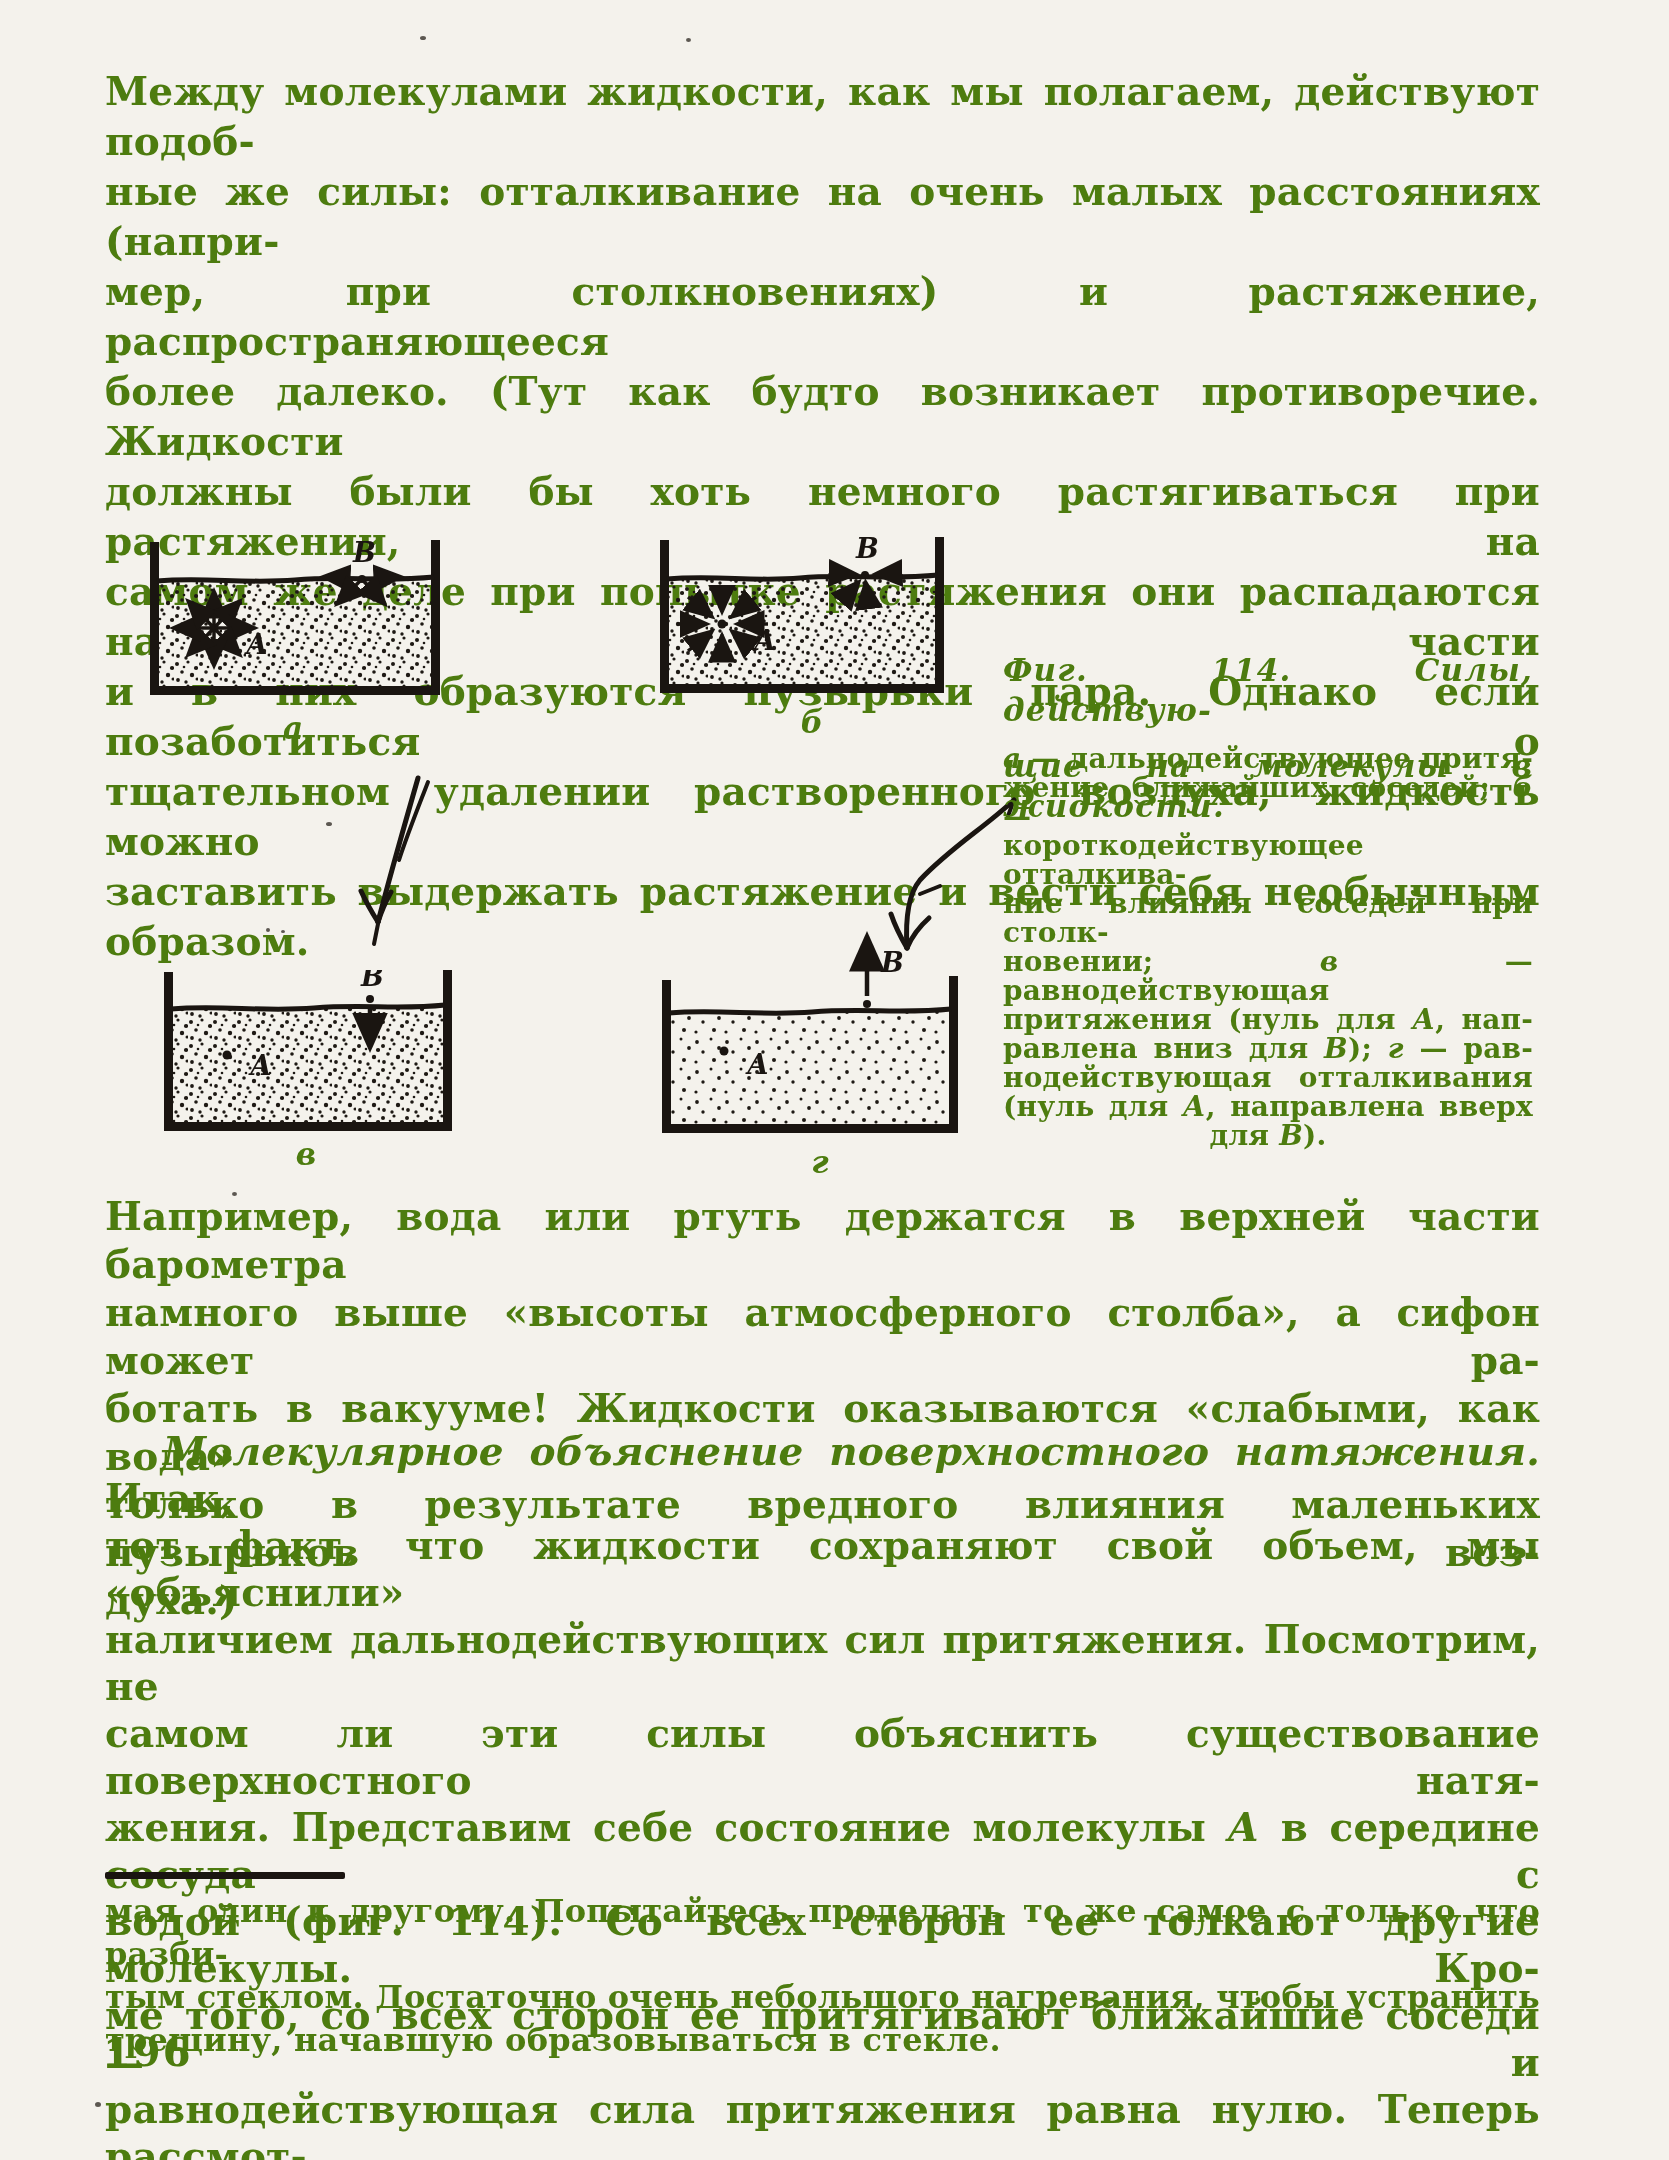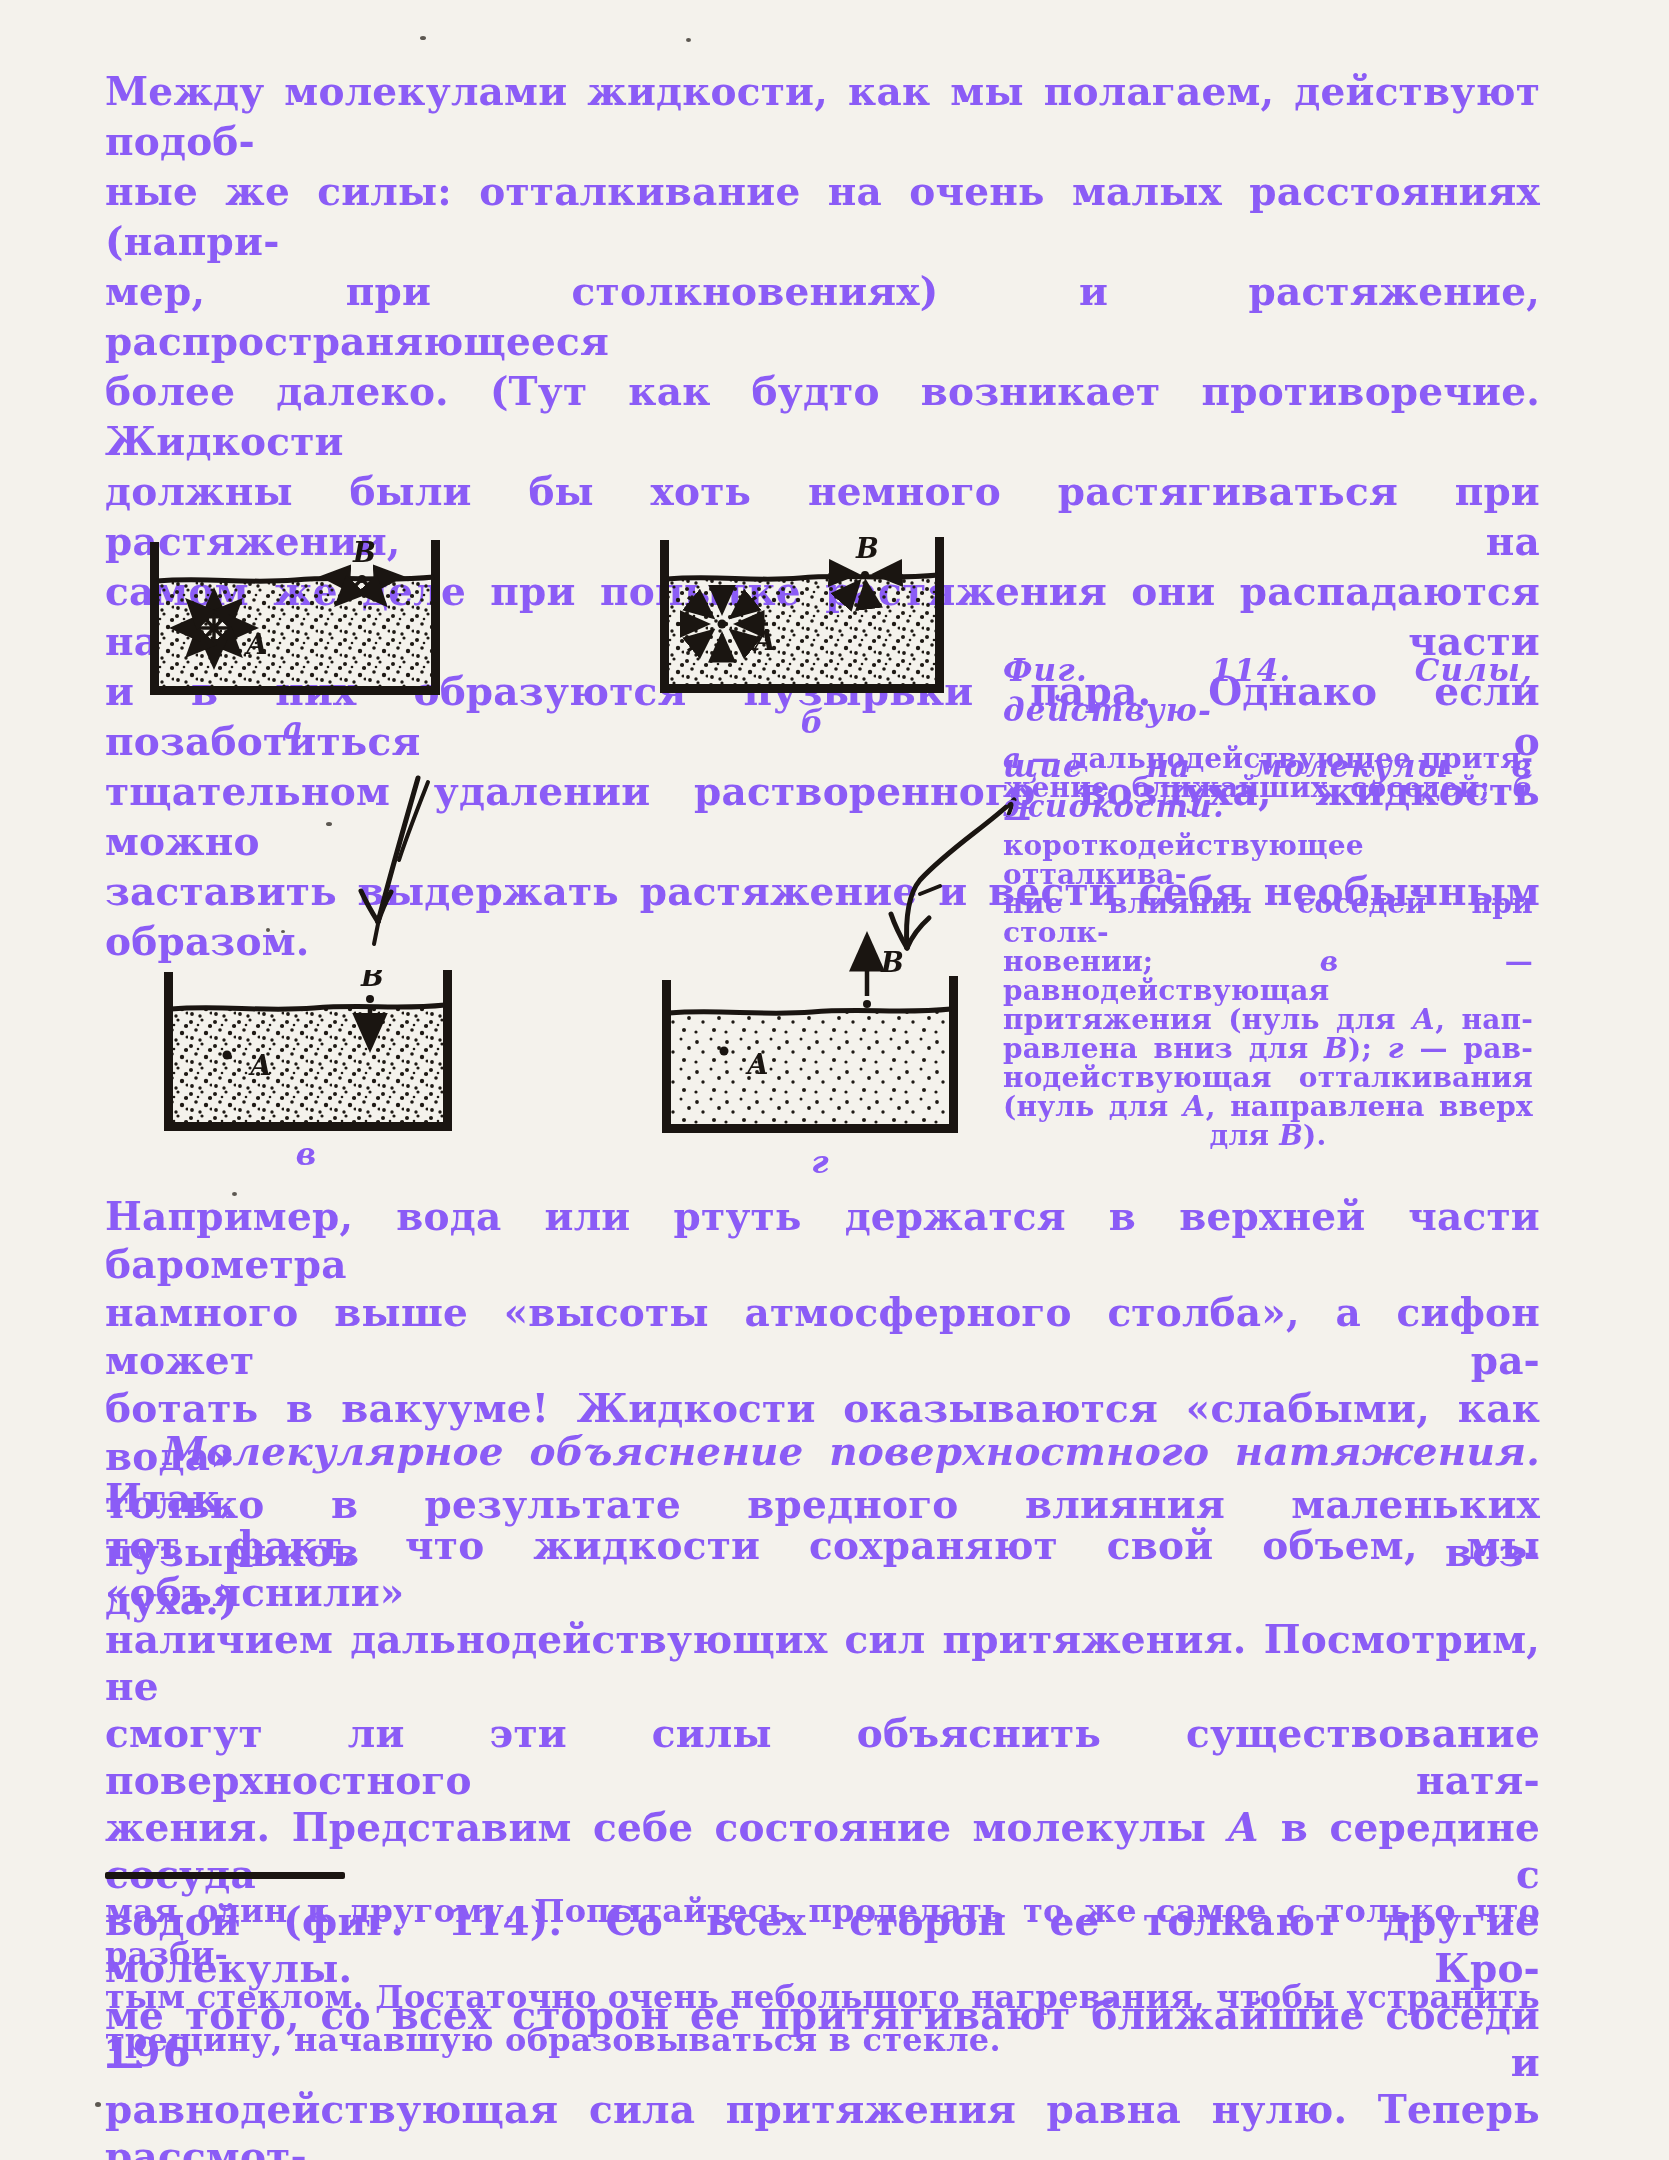--- a/index.html
+++ b/index.html
@@ -2,21 +2,21 @@
 <html><head>
 <meta charset="utf-8">
 <style>
   * { margin:0; padding:0; box-sizing:border-box; }
   html,body { background:#e9e7e1; }
   .page {
     position:relative; width:1669px; height:2160px;
     background:#f4f2ec;
     overflow:hidden;
     font-family:"DejaVu Serif","Liberation Serif",serif;
-    color:#8b5cf6;
+    color:#4d7c0f;
   }
   .para {
     position:absolute; left:105px; width:1435px;
     font-size:39px; line-height:50px; font-weight:700;
     letter-spacing:0.2px; word-spacing:3px;
   }
   .tline { text-align:justify; text-align-last:justify; }
   .indent-first .tline:first-child { text-indent:58px; }
   .caption-title {
     position:absolute; left:1003px; top:650px; width:530px;
@@ -223,21 +223,21 @@
       <div class="tline"><span>намного выше «высоты атмосферного столба», а сифон может ра-</span></div>
       <div class="tline"><span>ботать в вакууме! Жидкости оказываются «слабыми, как вода»</span></div>
       <div class="tline"><span>только в результате вредного влияния маленьких пузырьков воз-</span></div>
       <div class="tline" style="text-align-last: left;"><span>духа.)</span></div>
     </div>
 
   <div class="para indent-first" style="top:1428px;line-height:47px">
       <div class="tline"><i>Молекулярное объяснение поверхностного натяжения.</i><span> Итак,</span></div>
       <div class="tline"><span>тот факт, что жидкости сохраняют свой объем, мы «объяснили»</span></div>
       <div class="tline"><span>наличием дальнодействующих сил притяжения. Посмотрим, не</span></div>
-      <div class="tline"><span>смогут ли эти силы объяснить существование поверхностного натя-</span></div>
+      <div class="tline"><span>самом ли эти силы объяснить существование поверхностного натя-</span></div>
       <div class="tline"><span>жения. Представим себе состояние молекулы </span><i>А</i><span> в середине сосуда с</span></div>
       <div class="tline"><span>водой (фиг. 114). Со всех сторон ее толкают другие молекулы. Кро-</span></div>
       <div class="tline"><span>ме того, со всех сторон ее притягивают ближайшие соседи — и</span></div>
       <div class="tline"><span>равнодействующая сила притяжения равна нулю. Теперь рассмот-</span></div>
     </div>
 
   <div class="foot-rule"></div>
   <div class="footnote">
       <div class="tline"><span>мая один к другому. Попытайтесь проделать то же самое с только что разби-</span></div>
       <div class="tline"><span>тым стеклом. Достаточно очень небольшого нагревания, чтобы устранить</span></div>

